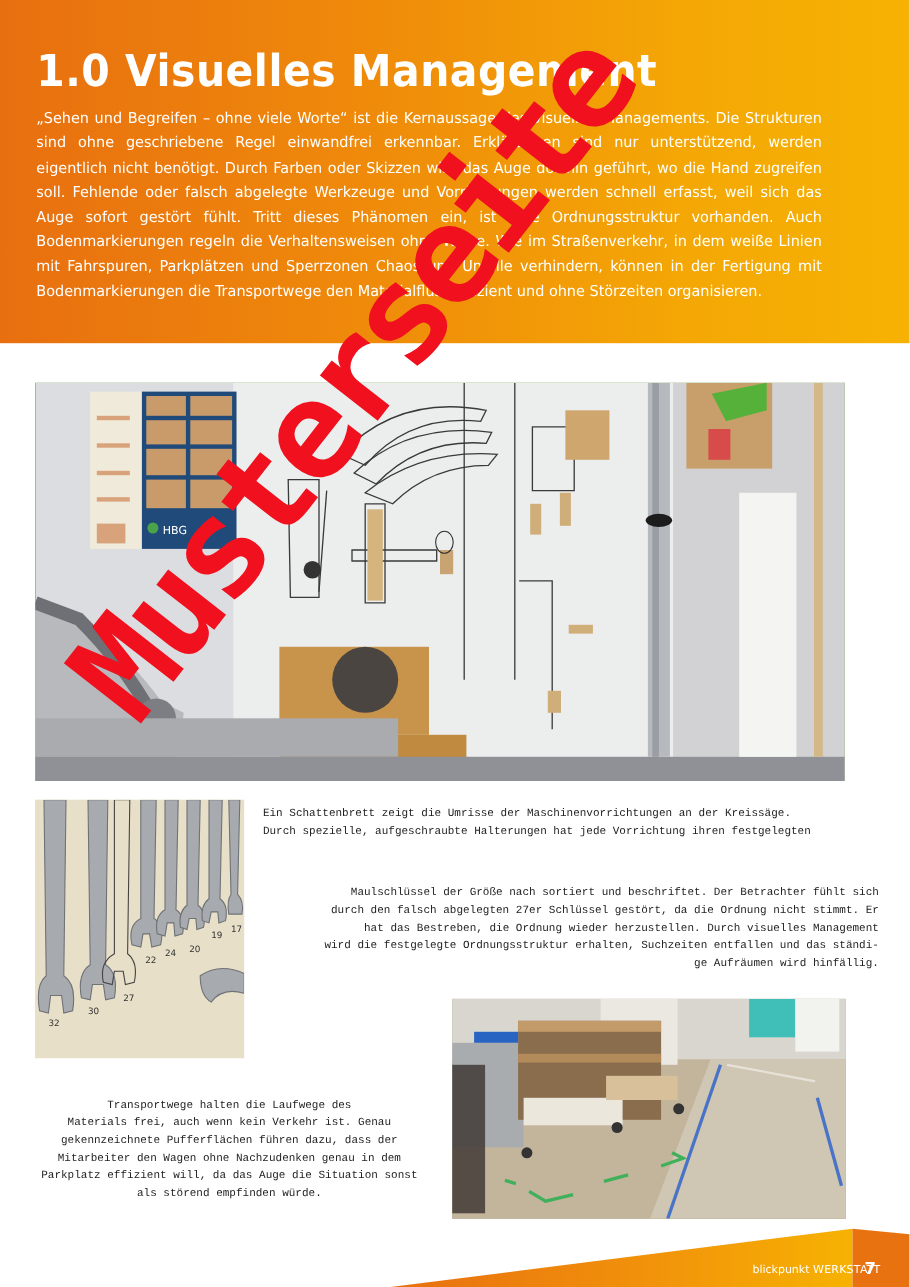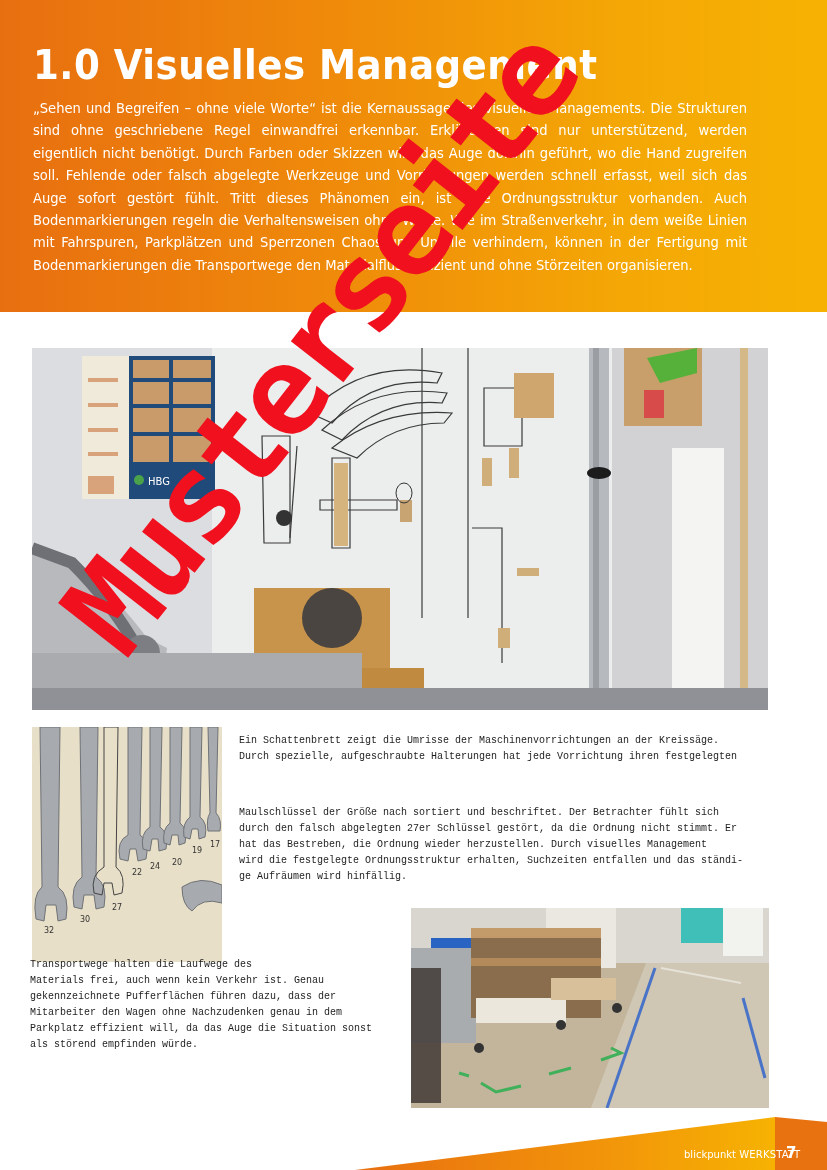--- a/index.html
+++ b/index.html
@@ -27,22 +27,22 @@
   .photo { position: absolute; overflow: hidden; }
   .photo-main { left: 32px; top: 348px; width: 736px; height: 362px; background: #4d7c0f; }
   .photo-wrench { left: 32px; top: 727px; width: 190px; height: 235px; background: #e6dcc5; }
   .photo-floor { left: 411px; top: 908px; width: 358px; height: 200px; background: #b9ab91; }
 
   .caption {
     position: absolute; font-family: Liberation Mono, monospace;
     font-size: 10px; line-height: 16px; color: #1e1e1e;
   }
   .caption-1 { left: 239px; top: 733px; width: 560px; }
-  .caption-2 { left: 239px; top: 805px; width: 560px; }
-  .caption-3 { left: 30px; top: 957px; width: 357px; text-align: left; }
+  .caption-2 { left: 239px; top: 805px; width: 560px; text-align: right; }
+  .caption-3 { left: 30px; top: 998px; width: 357px; text-align: center; }
   .caption p { white-space: nowrap; }
 
   .footer-wedge { position: absolute; left: 0; top: 1110px; width: 827px; height: 60px; }
   .footer-text {
     position: absolute; left: 636px; top: 1149px;
     font-size: 10px; color: #ffffff; white-space: nowrap; padding-left: 48px;
   }
   .footer-text b { font-weight: normal; letter-spacing: 0.2px; }
   .page-number {
     position: absolute; left: 786px; top: 1144px;

